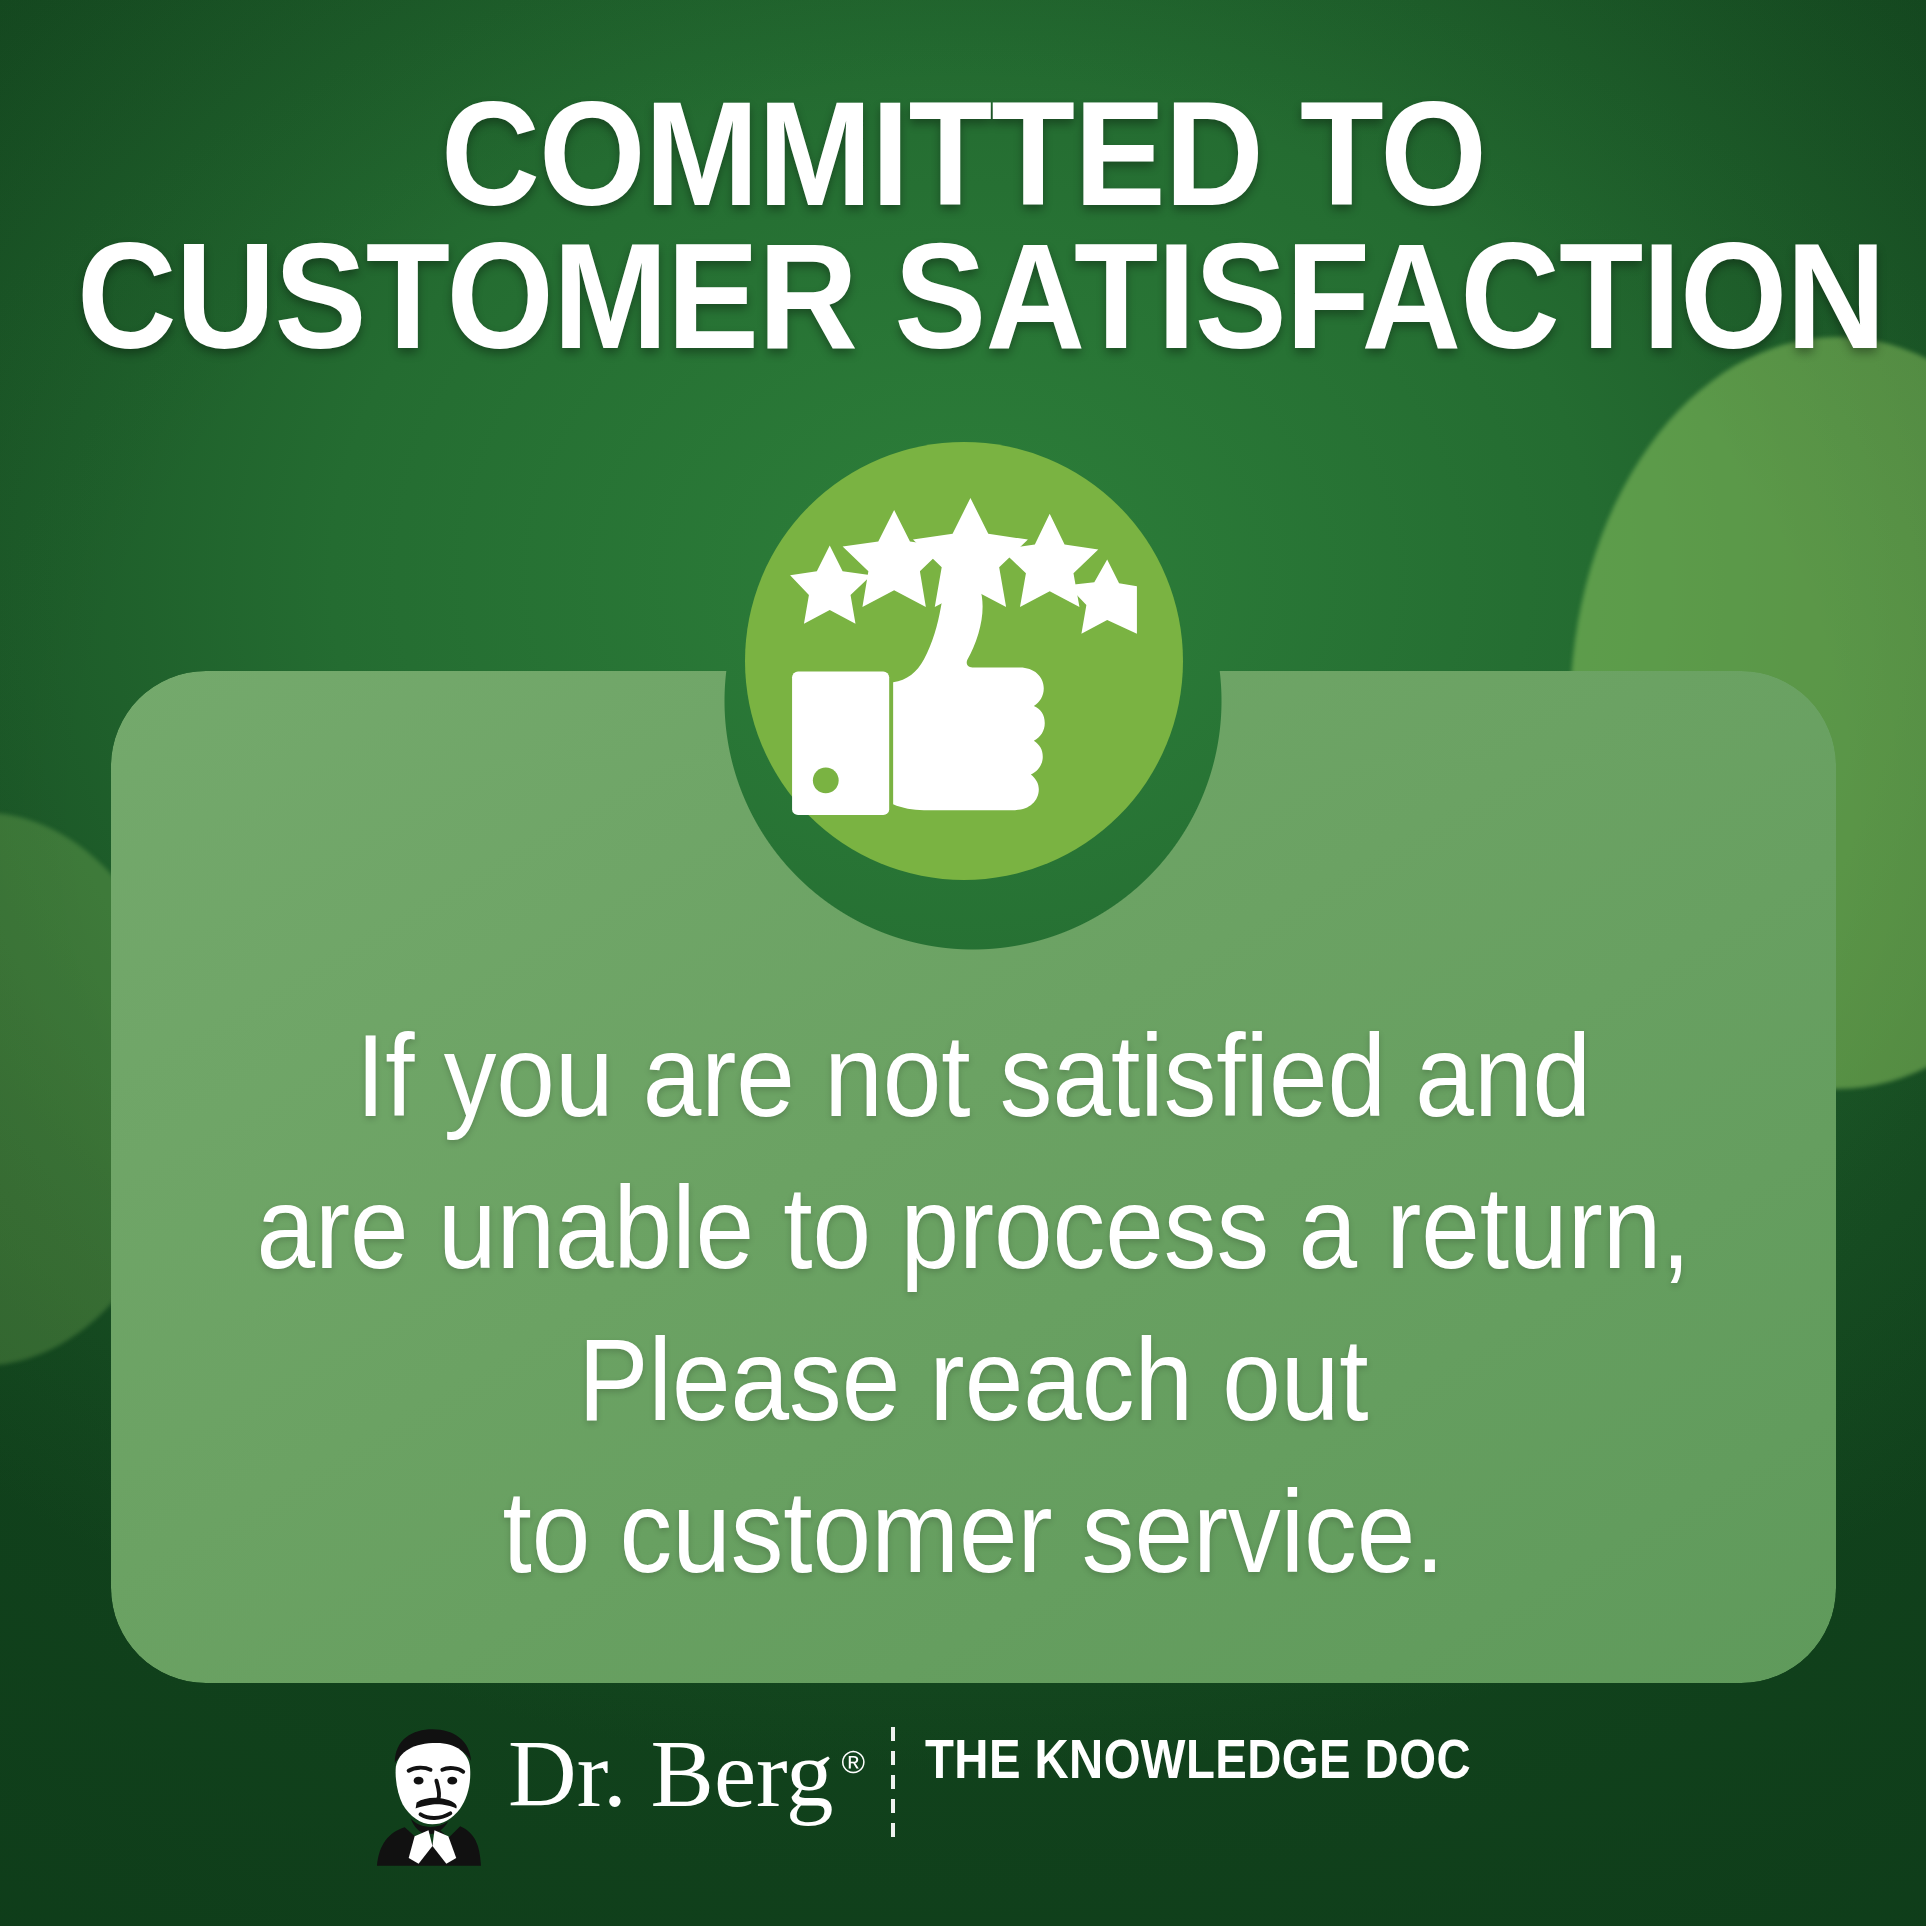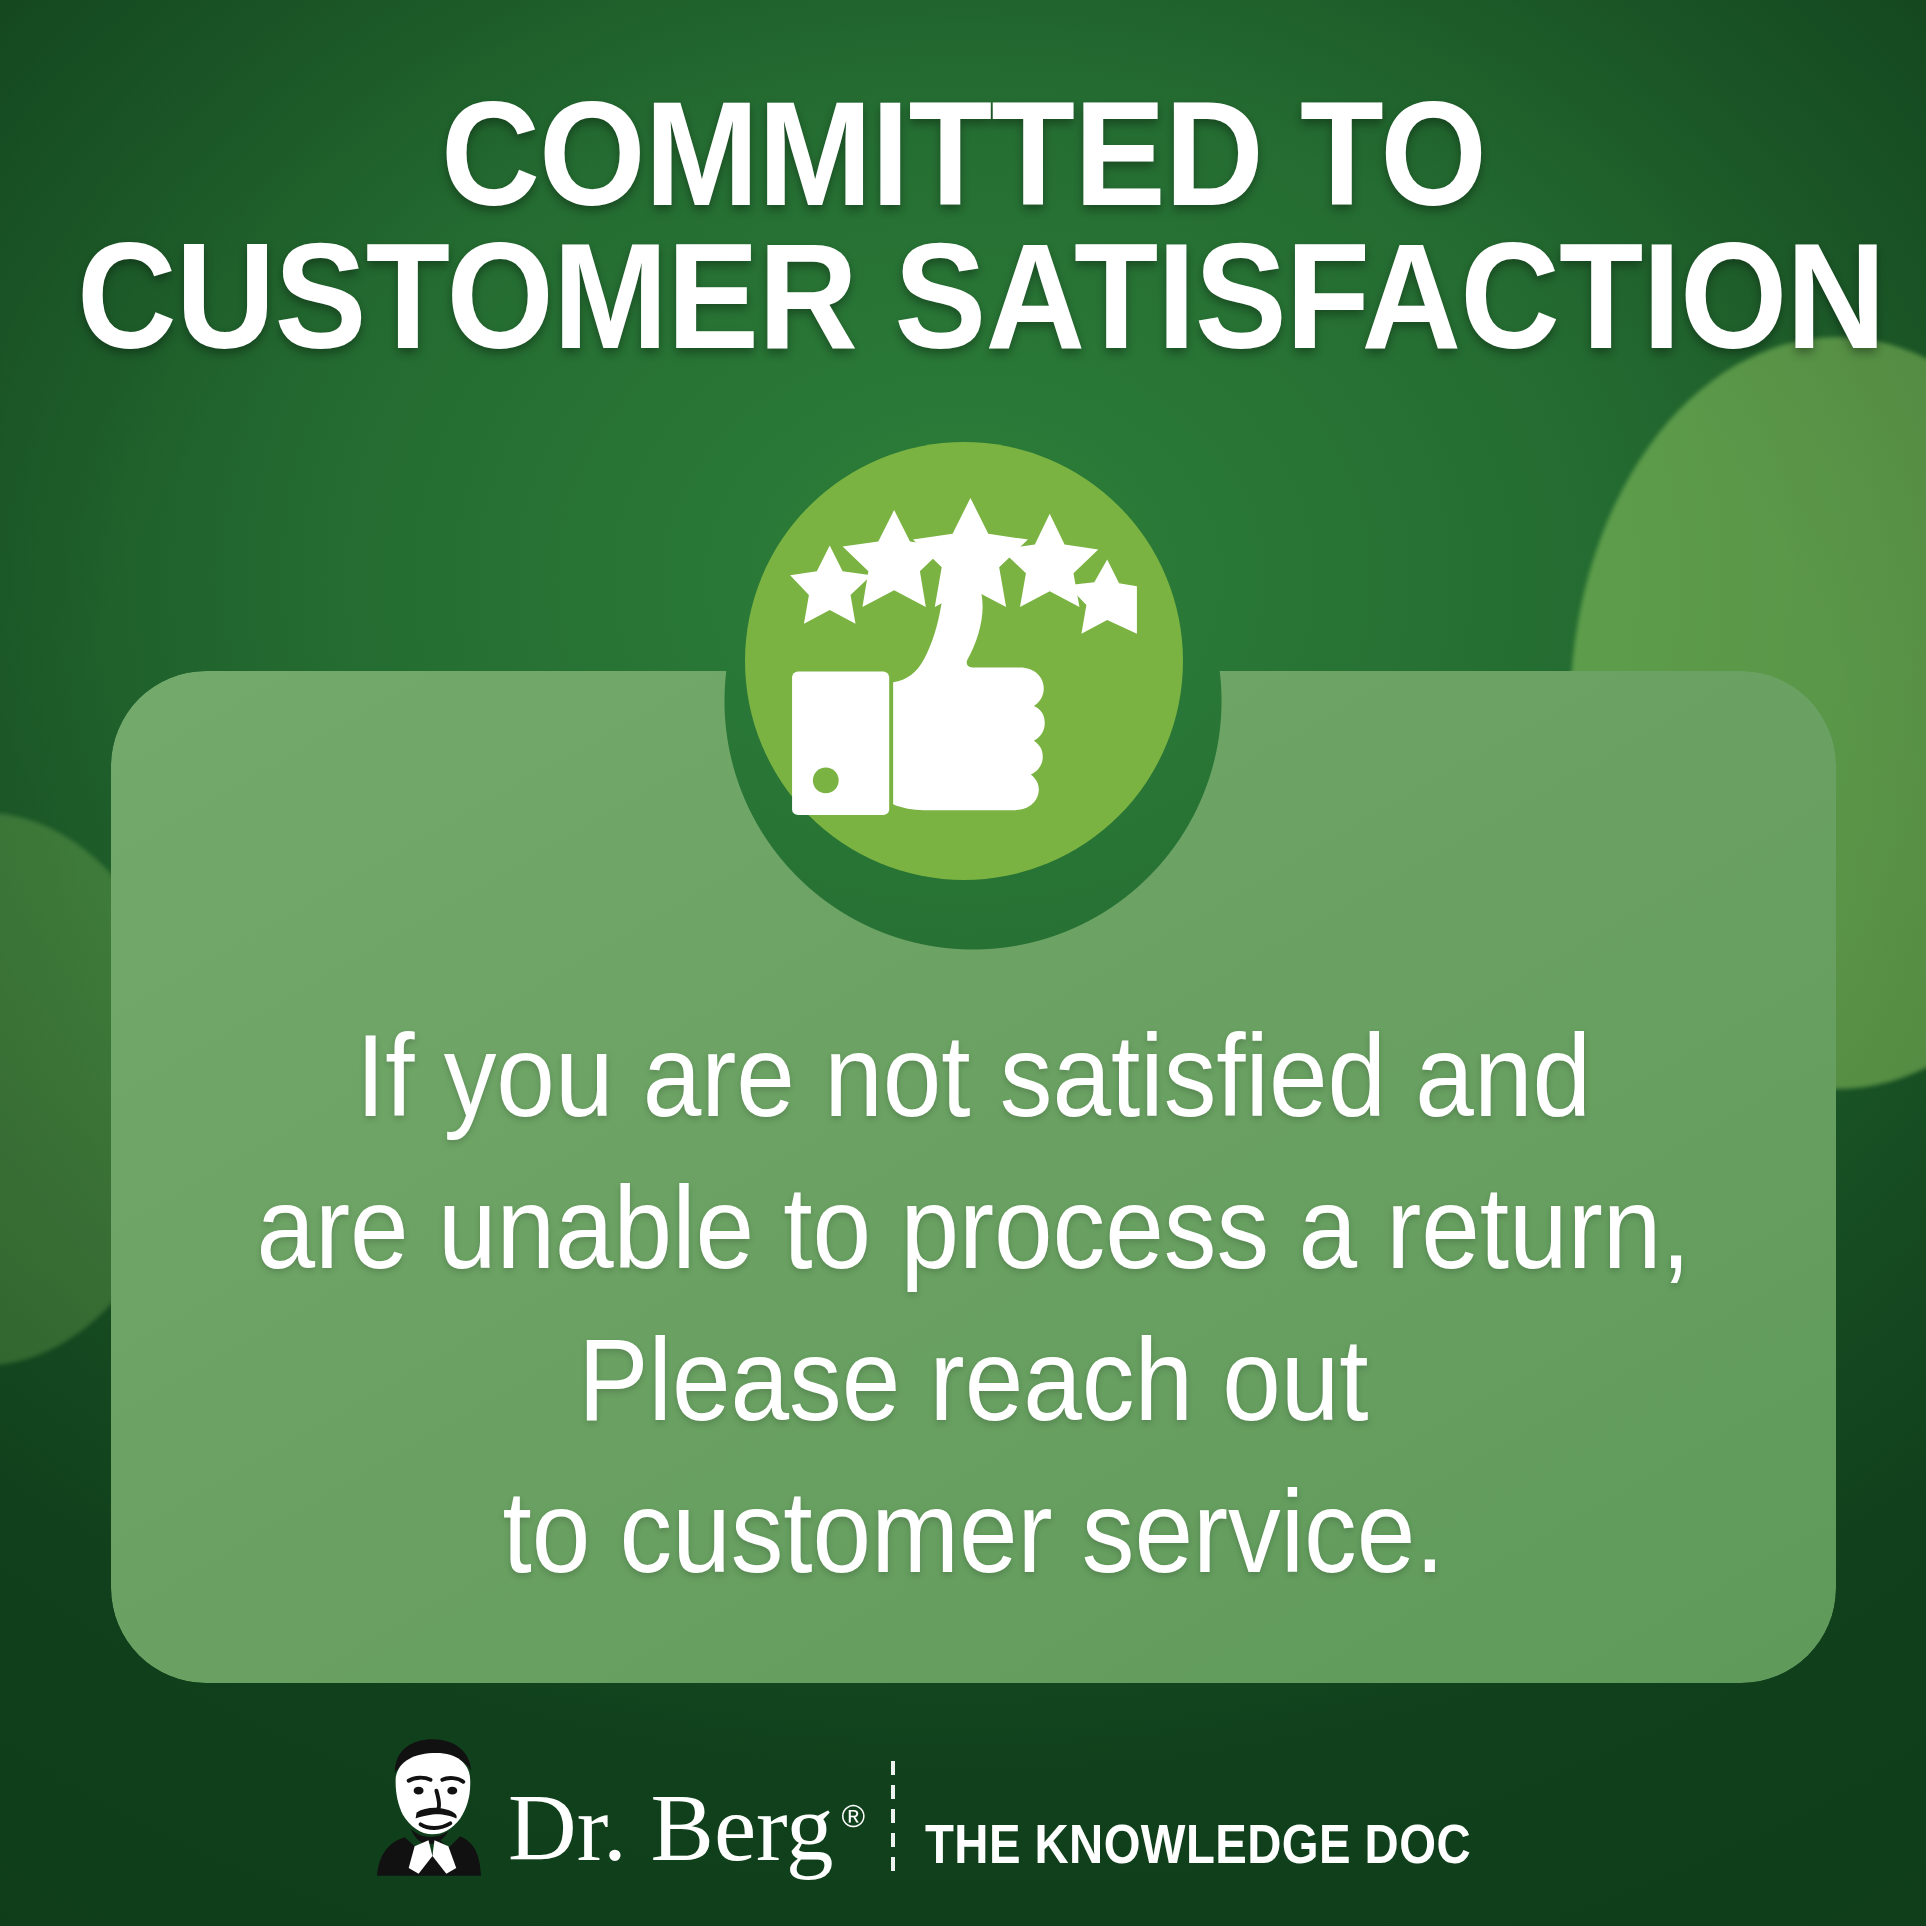--- a/index.html
+++ b/index.html
@@ -117,21 +117,21 @@
   }
   .body-copy span { display: block; }
 
   
   .footer {
     position: absolute;
     left: 0; right: 0;
     bottom: 51px;
     height: 149px;
     display: flex;
-    align-items: flex-end;
+    align-items: flex-start;
     justify-content: center;
     gap: 0;
     margin-left: 8px;
   }
   .brand-face { width: 107px; height: 139px; display: block; }
   .brand-name {
     color: #ffffff;
     font-family: "Liberation Serif", serif;
     font-size: 95px;
     line-height: 1;

